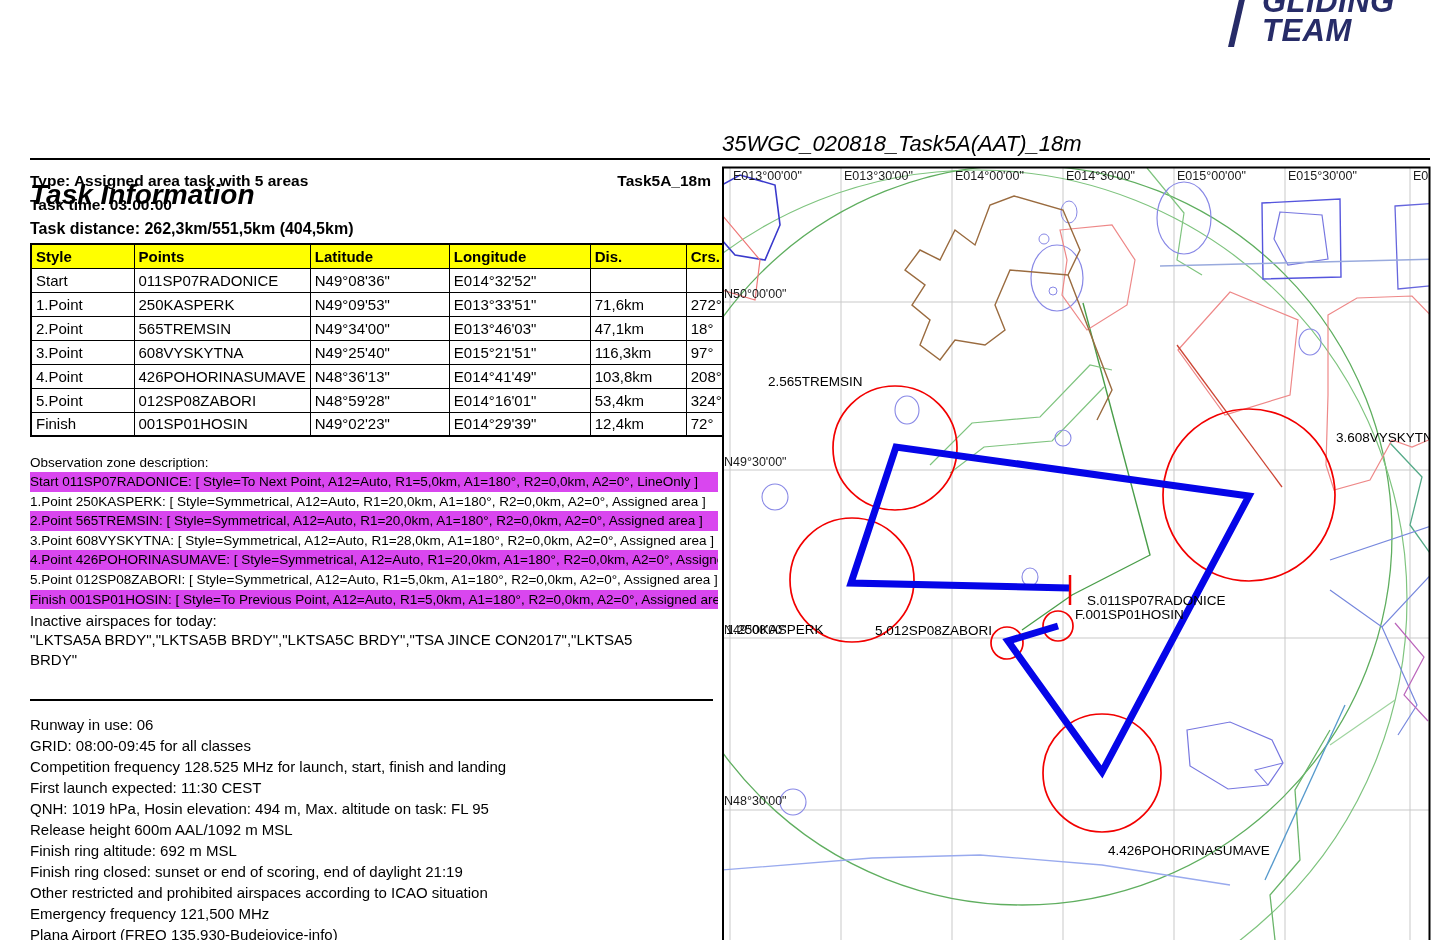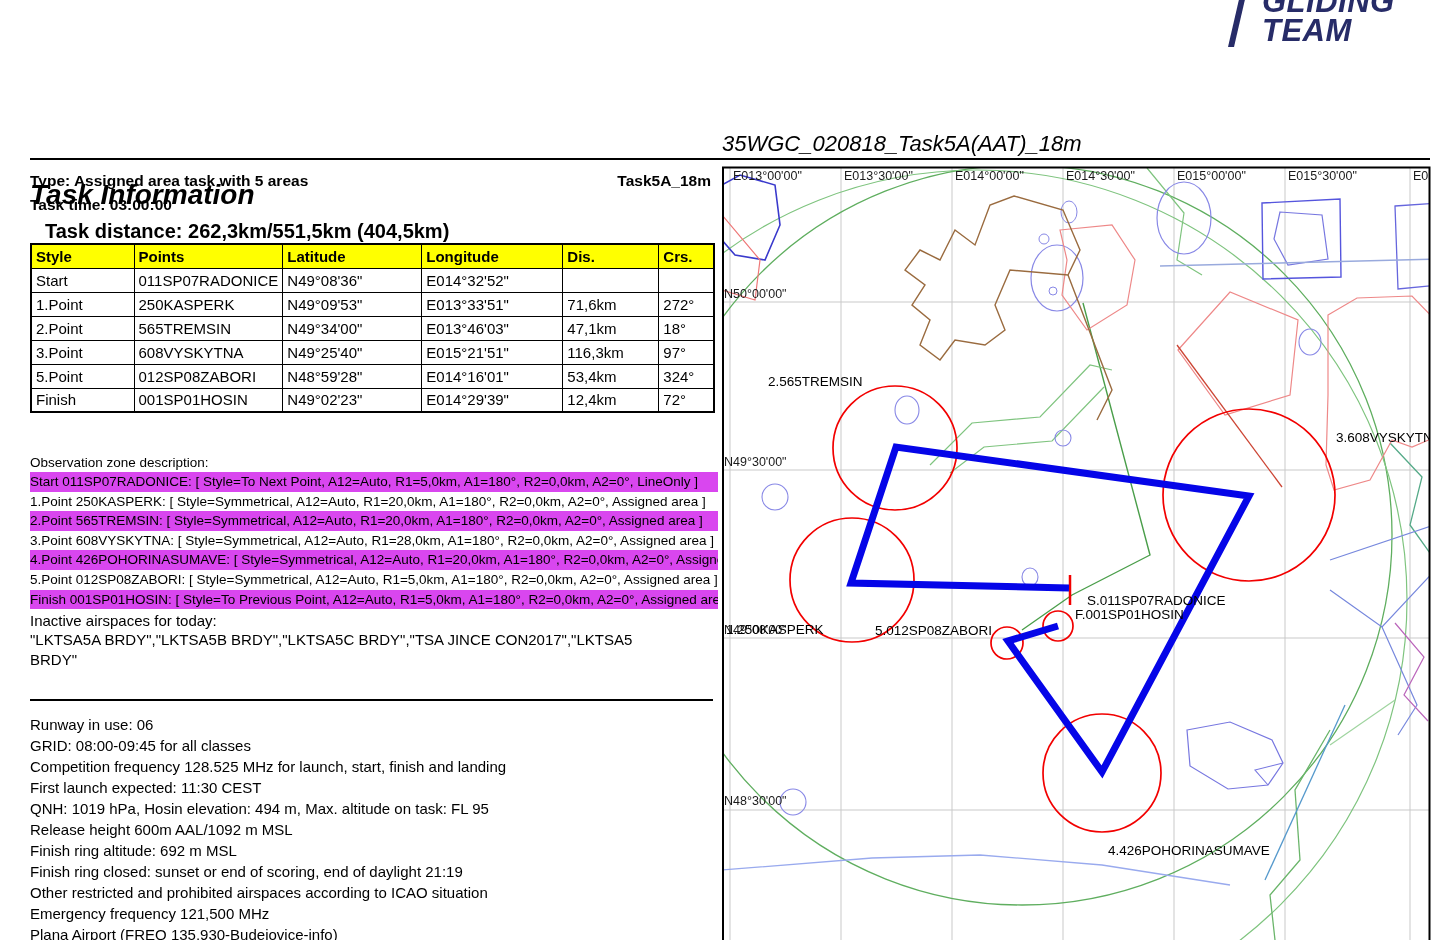--- a/index.html
+++ b/index.html
@@ -15,21 +15,21 @@
 
   
   .page-title { position:absolute; left:30px; top:131px; font-size:28px; font-weight:bold; font-style:italic;margin-top:48px; }
   .doc-title  { position:absolute; left:722px; top:131px; width:708px; font-size:22px; font-style:italic; }
   .hdr-rule   { position:absolute; left:30px; top:158px; width:1400px; height:2px; background:#000; }
 
   
   .type-line { position:absolute; left:30px; top:172px; width:681px; font-size:15.5px; font-weight:bold; }
   .task-code { float:right; }
   .time-line { position:absolute; left:30px; top:196px; font-size:15.5px; font-weight:bold; }
-  .dist-line { position:absolute; left:45px; top:220px; font-size:20px; font-weight:bold; }
+  .dist-line { position:absolute; left:30px; top:220px; font-size:16px; font-weight:bold; }
 
   table.tp { position:absolute; left:30px; top:243px; border-collapse:collapse; table-layout:fixed; }
   table.tp td { border:1.5px solid #000; font-size:15px; height:24px; padding:0 4px;
                 white-space:nowrap; overflow:hidden; }
   table.tp tr.hd td { background:#ffff00; font-weight:bold; }
   table.tp { border:2px solid #000; }
   .c0{width:103px}.c1{width:147px}.c2{width:139px}.c3{width:141px}.c4{width:96px}.c5{width:55px}
 
   .oz-title { position:absolute; left:30px; top:455px; font-size:13.5px; }
   .oz-lines { position:absolute; left:30px; top:472px; width:688px; font-size:13.5px; line-height:19.6px; }
@@ -108,20 +108,28 @@
           <td>47,1km</td>
           <td>18°</td>
     </tr>
     <tr>
       <td>3.Point</td>
           <td>608VYSKYTNA</td>
           <td>N49°25'40"</td>
           <td>E015°21'51"</td>
           <td>116,3km</td>
           <td>97°</td>
+    </tr>
+    <tr>
+      <td>4.Point</td>
+          <td>426POHORINASUMAVE</td>
+          <td>N48°36'13"</td>
+          <td>E014°41'49"</td>
+          <td>103,8km</td>
+          <td>208°</td>
     </tr>
     <tr>
       <td>5.Point</td>
           <td>012SP08ZABORI</td>
           <td>N48°59'28"</td>
           <td>E014°16'01"</td>
           <td>53,4km</td>
           <td>324°</td>
     </tr>
     <tr>

